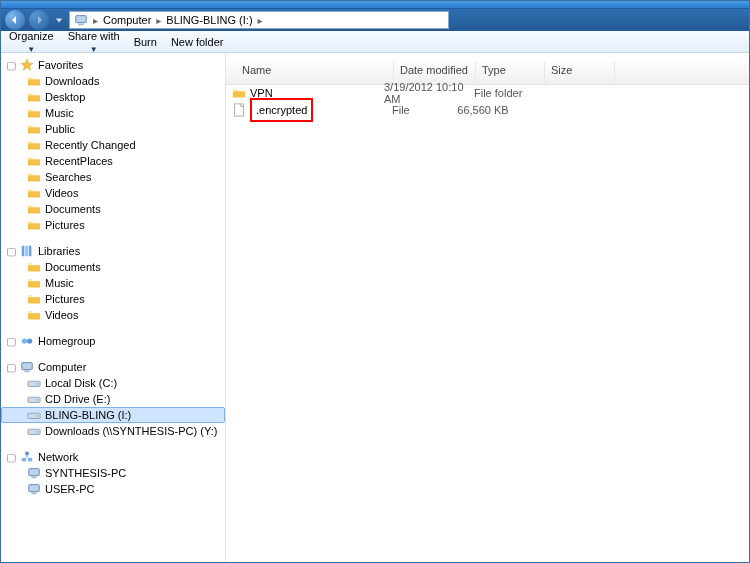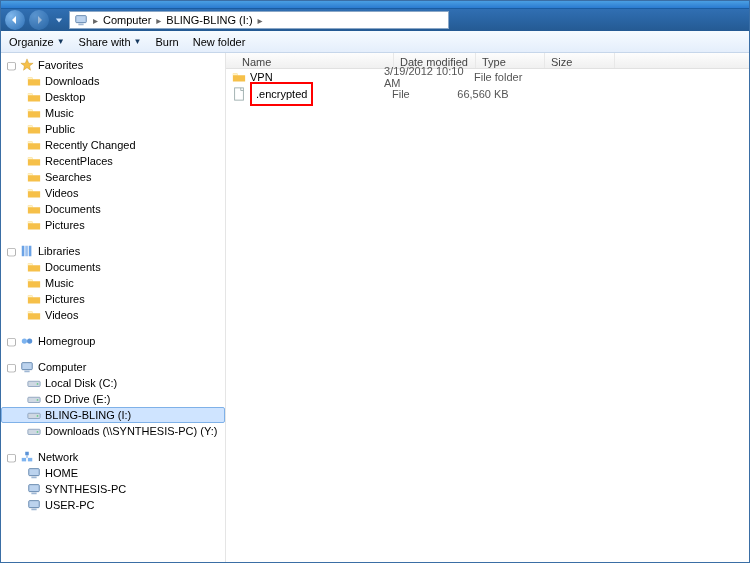--- a/index.html
+++ b/index.html
@@ -15,38 +15,38 @@
   .navsmall { width: 12px; height: 18px; display:flex; align-items:center; justify-content:center; cursor:pointer;}
   .navsmall svg{ width:8px;height:8px;fill:#cfe5ff;}
   .breadcrumb { flex: 0 0 auto; height: 18px; background: #fff; border: 1px solid #8aa7c7; display: flex; align-items: center; padding: 0 2px; min-width: 380px; }
   .bc-icon{width:14px;height:14px;margin:0 2px;}
   .bc-sep{ color:#666; margin:0 3px; font-size:10px;}
   .bc-text{ padding:0 2px; cursor:pointer;}
   .addr-search { flex:1; }
 
   
   .toolbar { height: 22px; background: linear-gradient(#f6fbff,#e4eefb); border-bottom: 1px solid #c6d6ea; display: flex; align-items: center; padding: 0 8px; gap: 14px; }
-  .toolitem { color: #13375e; cursor: pointer; display:flex; align-items:center; gap:3px;}
+  .toolitem { color: #13375e; cursor: pointer; display:flex; align-items:center; gap:3px;flex-direction:column;}
   .toolitem .caret{ font-size:8px; color:#13375e;}
 
   
   .main { display: flex; height: calc(563px - 8px - 22px - 22px - 2px); }
   .sidebar { width: 225px; background:#fff; overflow-y:auto; border-right:1px solid #e5e5e5; padding-top:4px;}
   .content { flex:1; background:#fff; overflow:auto; }
 
   .navgroup { margin-bottom: 10px; }
   .navhead { display:flex; align-items:center; gap:4px; padding:1px 4px 1px 6px; cursor:pointer;}
   .navhead .exp { width:9px; height:9px; display:flex; align-items:center; justify-content:center; color:#888;}
   .navhead .lbl { font-size:11px;}
   .navitem { display:flex; align-items:center; gap:4px; padding:1px 4px 1px 26px; cursor:pointer; height:16px;}
   .navitem.selected { background:#cfe4ff; border:1px solid #7fb1e8; border-radius:2px; padding-left:25px;}
   .ico { width:14px; height:14px; flex:0 0 14px; }
 
   
-  .cols { display:flex; height:16px; border-bottom:1px solid #e1e1e1; background:linear-gradient(#fdfdfd,#f0f0f0); }
+  .cols { display:flex; height:24px; border-bottom:1px solid #e1e1e1; background:linear-gradient(#fdfdfd,#f0f0f0);margin-top:8px; }
   .col { padding:3px 6px; border-right:1px solid #e8e8e8; color:#444; cursor:pointer;}
   .c-name{ width:158px;} .c-date{ width:82px;} .c-type{ width:69px;} .c-size{ width:70px; text-align:left;}
 
   
   .row { display:flex; align-items:center; height:16px; padding-left:6px;}
   .row .cell-name{ width:152px; display:flex; align-items:center; gap:4px;}
   .row .cell-date{ width:82px; color:#555;}
   .row .cell-type{ width:69px; color:#555;padding-left:8px;}
   .row .cell-size{ width:60px; text-align:center; color:#555;}
   .row.highlighted .cell-name .name-text { border:2px solid red; padding:4px 4px;}
@@ -298,27 +298,20 @@
             <line x1="8" y1="6" x2="8" y2="9" stroke="#5a93d8"></line>
           </svg>
         <span class="lbl">Network</span>
       </div>
       <div id="net-items">
           <div class="navitem">
             <svg class="ico" viewBox="0 0 16 16">
               <rect x="2" y="3" width="12" height="8" rx="1" fill="#bcd3ee" stroke="#5a7fa8"></rect>
               <rect x="5" y="12" width="6" height="2" fill="#9fb7d4"></rect>
             </svg>
-            <span>HOME</span>
-          </div>
-          <div class="navitem">
-            <svg class="ico" viewBox="0 0 16 16">
-              <rect x="2" y="3" width="12" height="8" rx="1" fill="#bcd3ee" stroke="#5a7fa8"></rect>
-              <rect x="5" y="12" width="6" height="2" fill="#9fb7d4"></rect>
-            </svg>
             <span>SYNTHESIS-PC</span>
           </div>
           <div class="navitem">
             <svg class="ico" viewBox="0 0 16 16">
               <rect x="2" y="3" width="12" height="8" rx="1" fill="#bcd3ee" stroke="#5a7fa8"></rect>
               <rect x="5" y="12" width="6" height="2" fill="#9fb7d4"></rect>
             </svg>
             <span>USER-PC</span>
           </div>
         </div>

